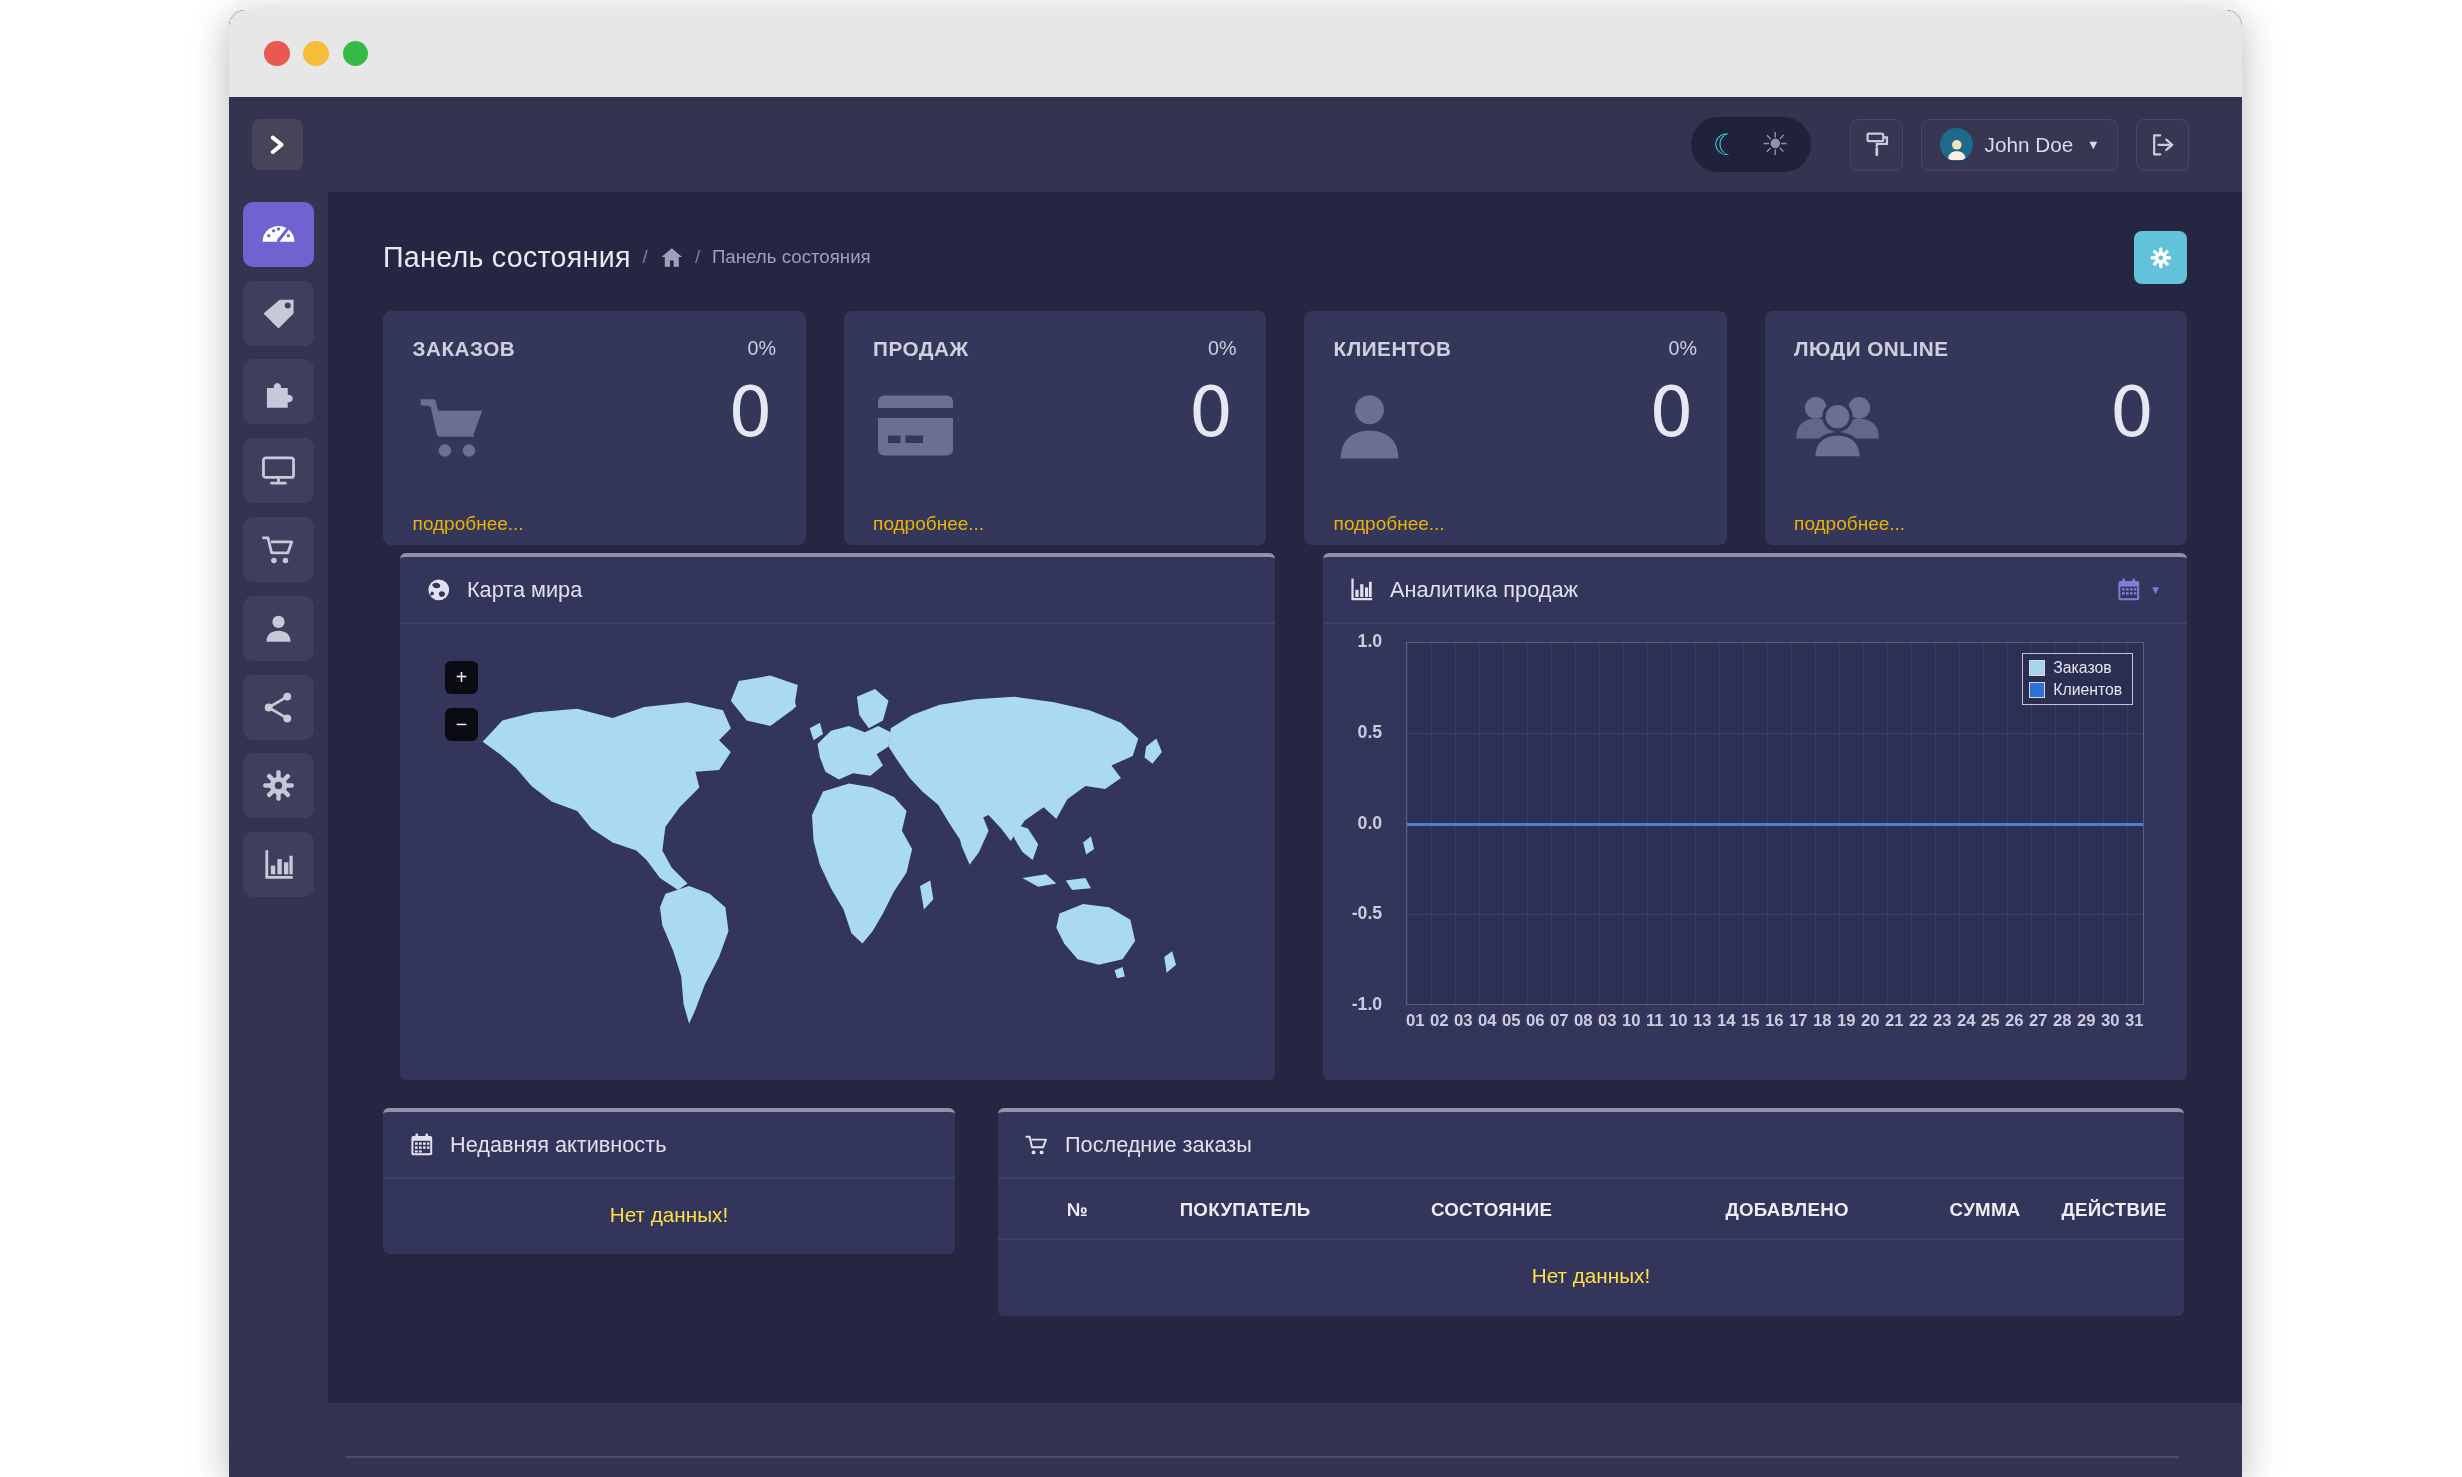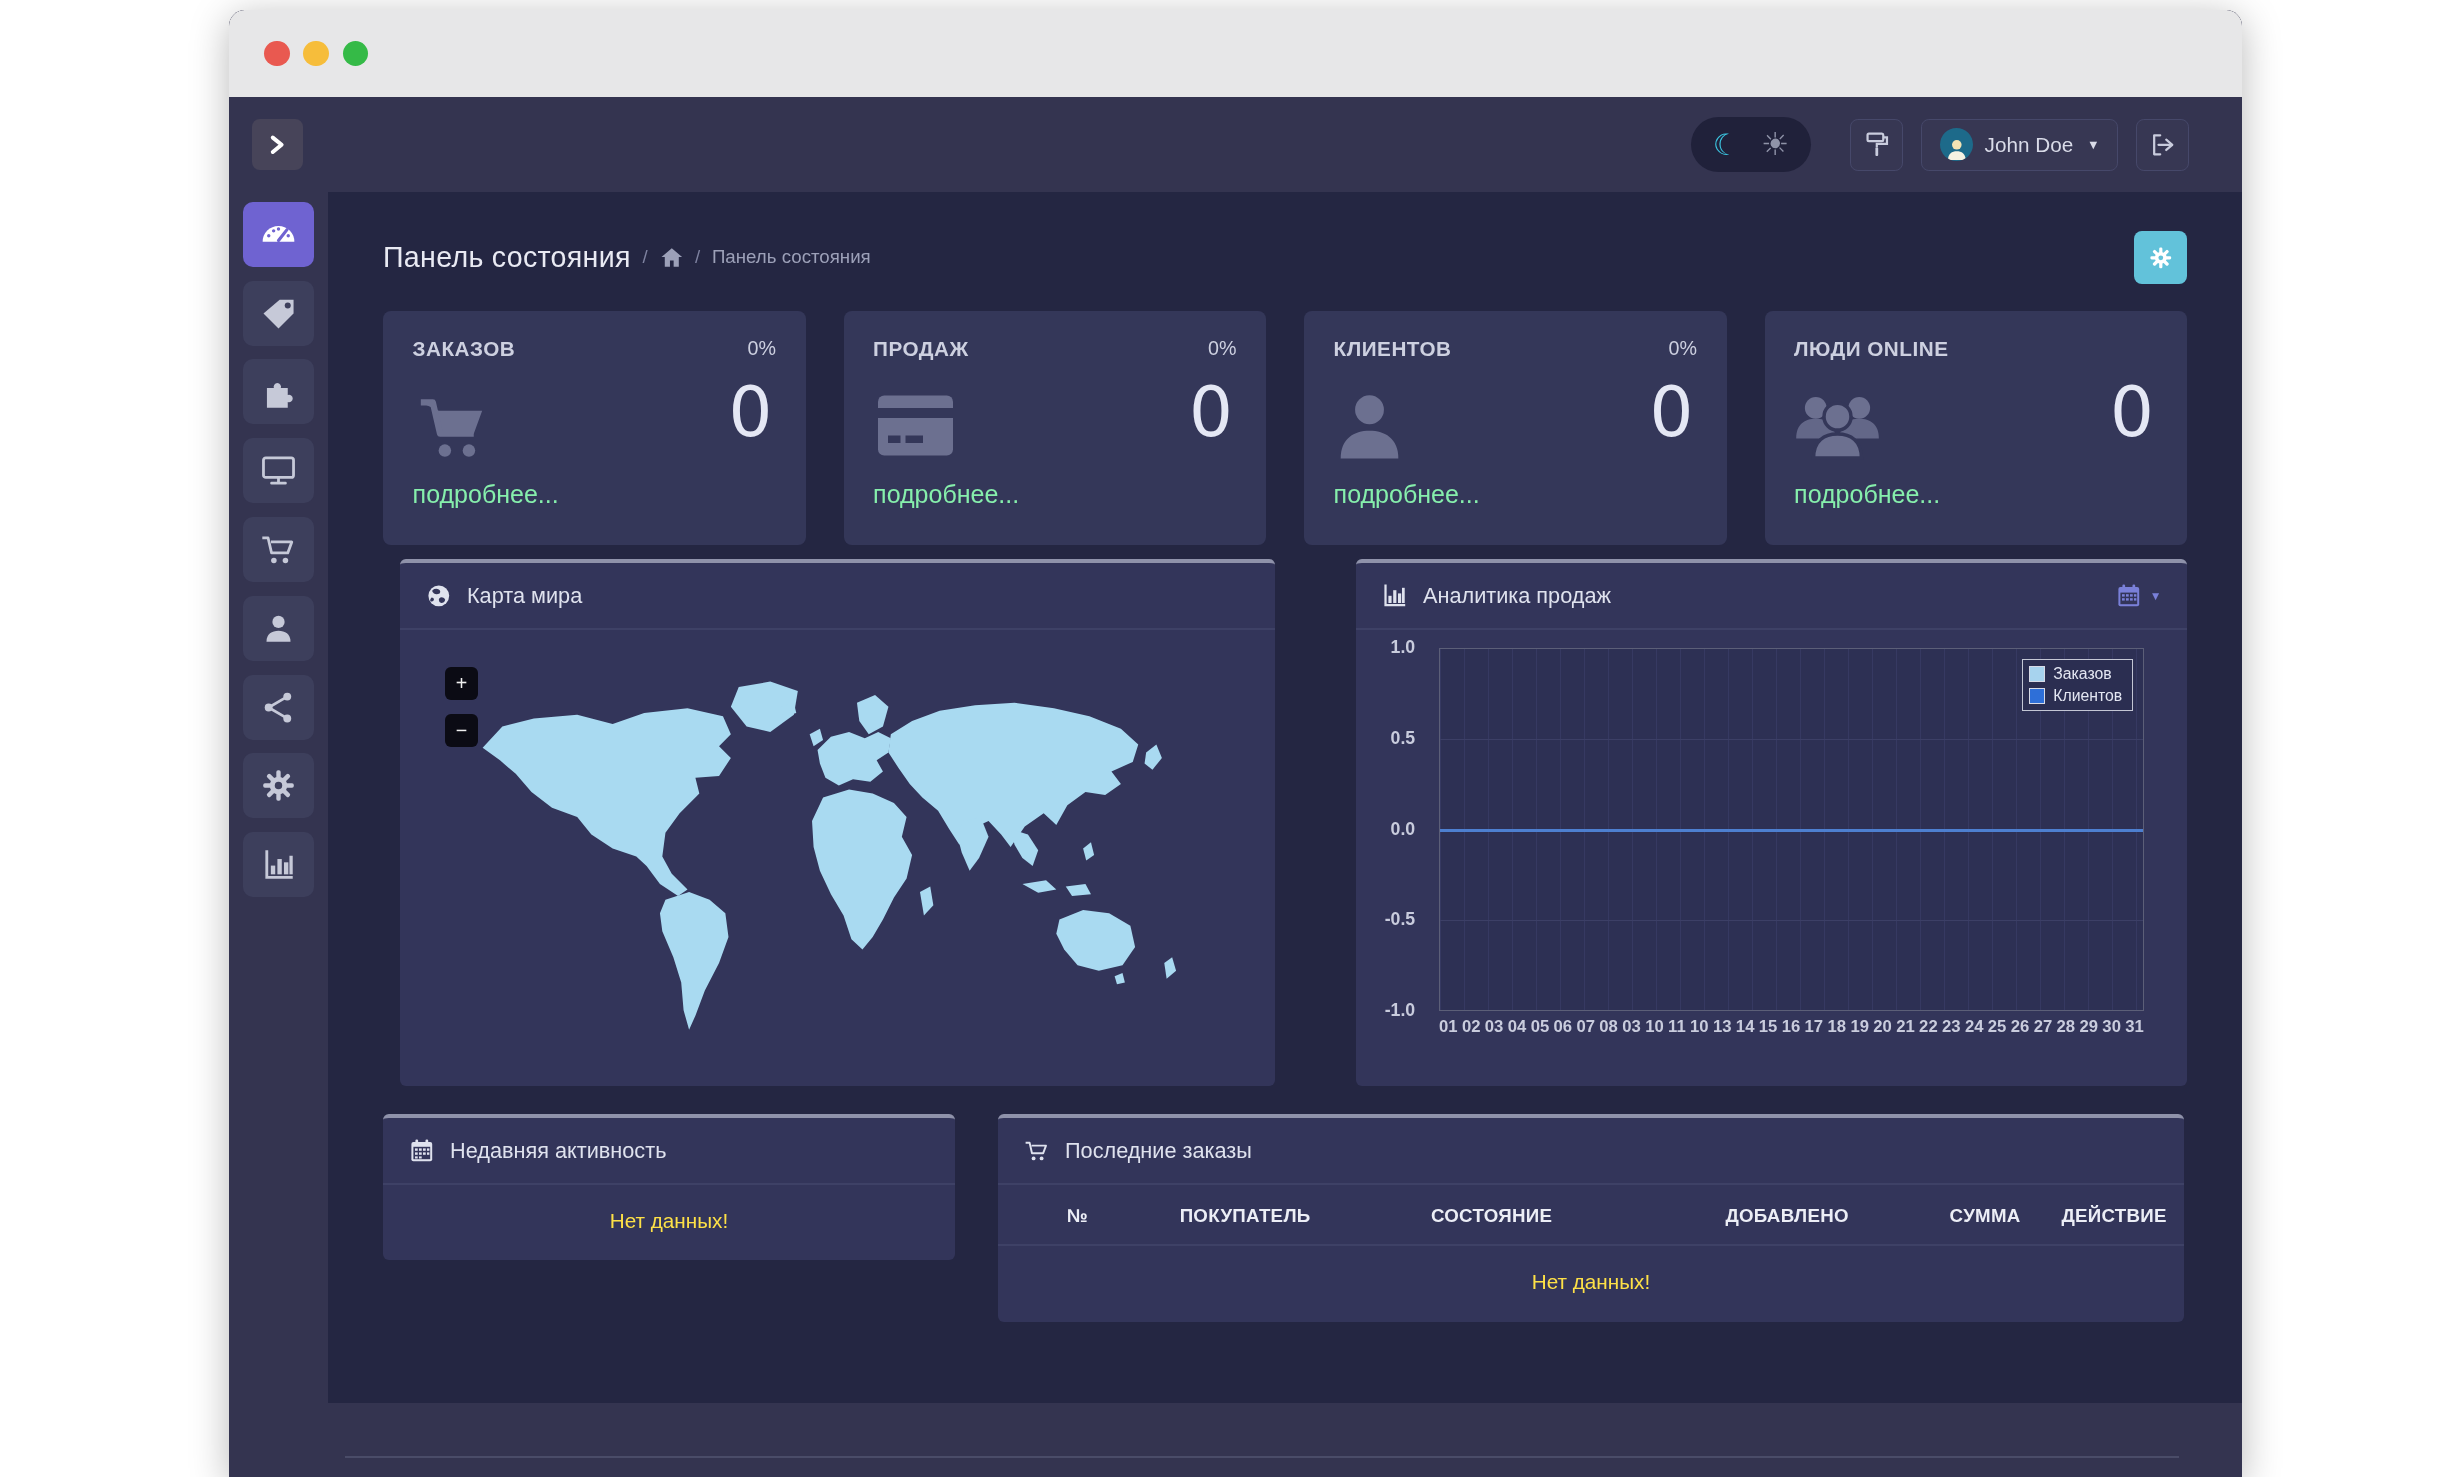--- a/index.html
+++ b/index.html
@@ -53,29 +53,29 @@
 
   
   .cards { margin-top:25.6px; display:grid; grid-template-columns:repeat(4,1fr); gap:38px; }
   .card { height:234px; background:#343759; border-radius:7.9px; padding:25.6px 29.6px; position:relative; }
   .card-top { display:flex; justify-content:space-between; }
   .card-title { color:#cdd0e0; font-size:20.7px; font-weight:700; letter-spacing:0.5px; }
   .card-pct { color:#cdd0e0; font-size:19.7px; }
   .card-icon { position:absolute; left:29.6px; top:77px; color:#6c7090; }
   .card-value { position:absolute; right:33px; top:61px; color:#e4e7f4; font-size:69px;
                 font-weight:400; font-family:"DejaVu Sans", sans-serif; }
-  .card-link { position:absolute; left:29.6px; bottom:36px; color:#86efac; font-size:25px; cursor:pointer; }
+  .card-link { position:absolute; left:29.6px; bottom:10px; color:#eab308; font-size:19px; cursor:pointer; }
 
   
   .panel { background:#33355a; border-radius:5.9px; border-top:4.9px solid #8f92aa; }
   .panel-head { height:67px; display:flex; align-items:center; gap:15.8px; padding:0 25.6px;
                 border-bottom:2px solid #3e4166; }
   .panel-title { color:#dfe2ee; font-size:21.7px; }
   .panel-icon { color:#dfe2ee; }
-  .mid-row { margin-top:14px; display:grid; grid-template-columns:875px 1fr; gap:81px;padding-left:17px; }
+  .mid-row { margin-top:8px; display:grid; grid-template-columns:875px 1fr; gap:48px;padding-left:17px; }
   .mid-row .panel { height:527px; }
 
   
   .map-body { position:relative; height:451px; }
   .map-zoom { position:absolute; left:45px; top:37px; display:flex; flex-direction:column; gap:13.8px; z-index:2; }
   .zoom-btn { width:33px; height:33px; border-radius:5.9px; background:#0b0b14; color:#f0f0f0;
               font-size:19.7px; display:flex; align-items:center; justify-content:center; cursor:pointer; }
   .map-svg { position:absolute; left:59px; top:9.9px; width:788px; height:433px; }
 
   

